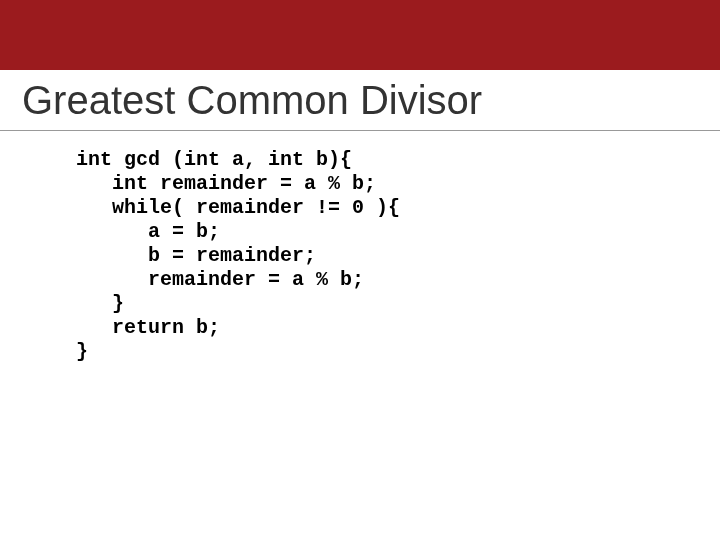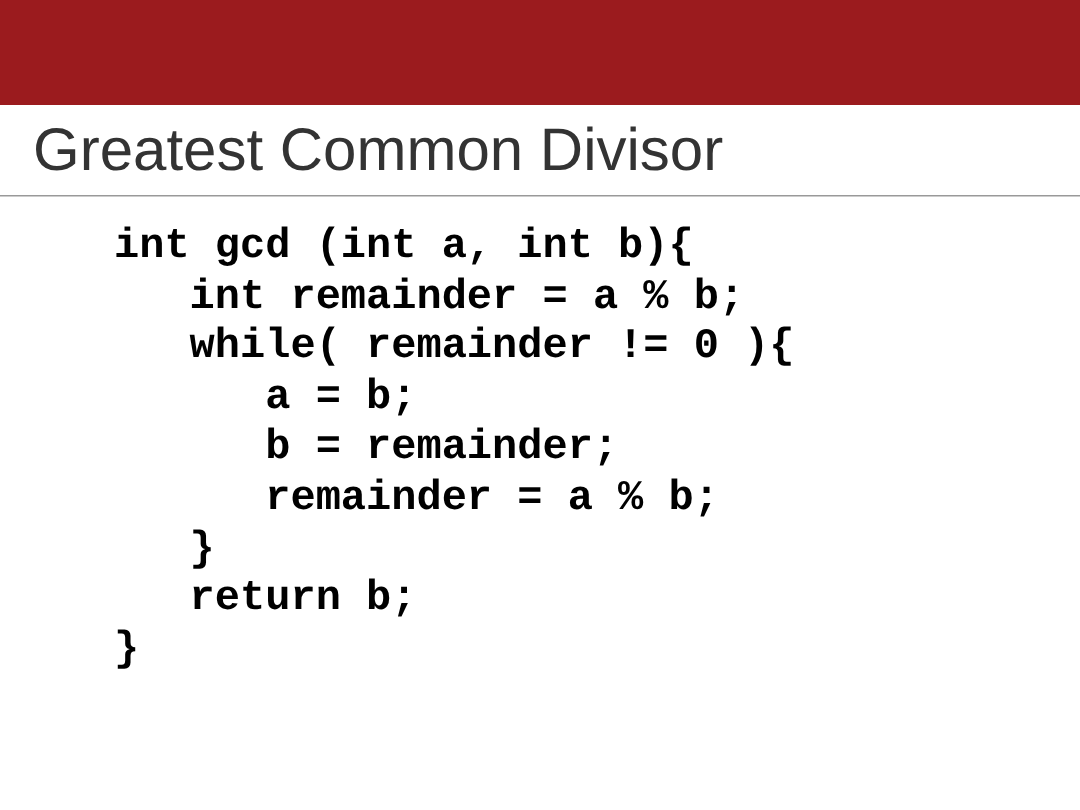--- a/index.html
+++ b/index.html
@@ -37,21 +37,21 @@
     left: 0;
     width: 100%;
     height: 1px;
     background: #999999;
   }
   .code-block {
     position: absolute;
     top: 148px;
     left: 76px;
     font-family: "Courier New", Courier, monospace;
-    font-size: 28px;
+    font-size: 20px;
     line-height: 1.2;
     color: #000000;
     white-space: pre;
     font-weight: bold;
   }
 </style>
 </head>
 <body>
 
 <div class="slide">

